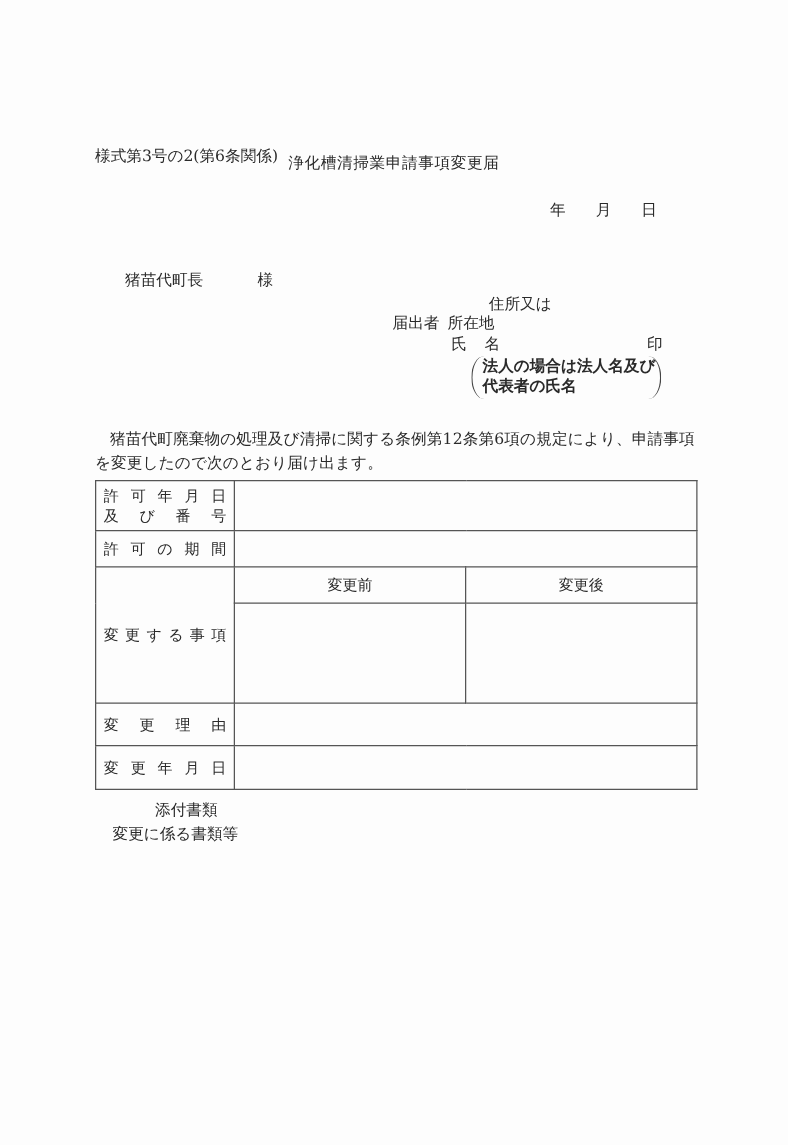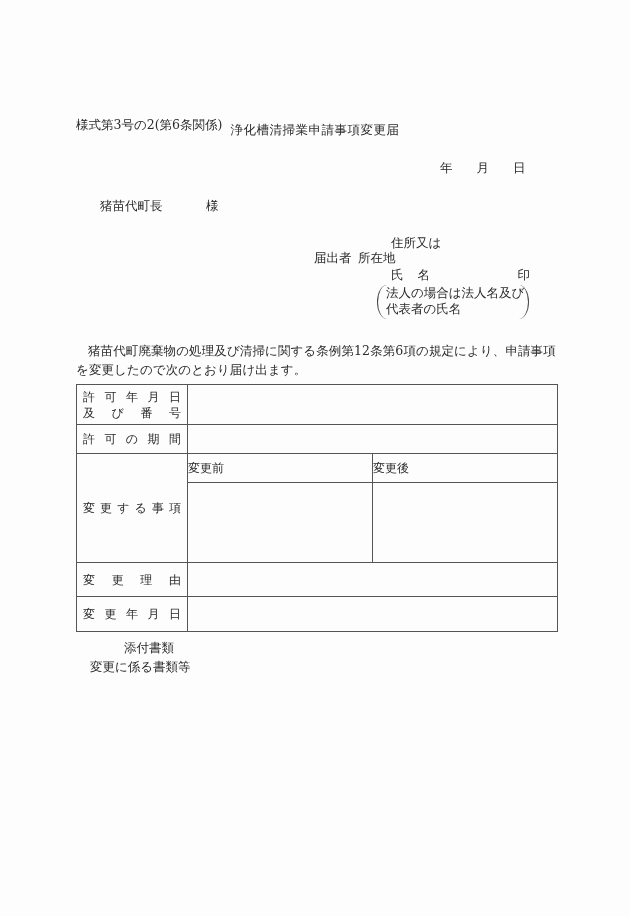--- a/index.html
+++ b/index.html
@@ -19,39 +19,40 @@
     .abs { position: absolute; white-space: nowrap; }
 
     #form-number { left: 76px; top: 82px; margin-top: 35px; }
     #form-title { left: 0; width: 630px; top: 122px; text-align: center; letter-spacing: 0.5px; }
 
     #date-line { left: 440px; top: 160px; display: flex; }
     #date-line span { display: inline-block; }
     #date-year { margin-right: 24px; }
     #date-month { margin-right: 24px; }
 
-    #addressee { left: 100px; top: 198px; display: flex; }
+    #addressee { left: 100px; top: 216px; display: flex; }
     #addressee-name { width: 106px; display: inline-block; }
 
     #notifier-block { left: 314px; top: 235px; width: 216px; height: 90px; }
     .nb-row { position: absolute; line-height: 15px; }
     #nb-addr1 { left: 47px; top: 0; margin-left: 30px; }
     #nb-label { left: 0; top: 15px; }
     #nb-addr2 { left: 44px; top: 15px; }
-    #nb-name { left: 47px; top: 32px; letter-spacing: 0; margin-left: 30px; }
+    #nb-name { left: 47px; top: 32px; letter-spacing: 0; }
     #nb-name .gap { display: inline-block; width: 14px; }
     #nb-seal { right: 0; top: 32px; }
     #nb-paren {
       left: 63px; top: 50px; width: 152px; height: 34px;
       border-left: 1.3px solid #444; border-right: 1.3px solid #444;
       border-radius: 10px / 17px;
       padding-left: 8px;
       box-sizing: border-box;
       line-height: 16px;
       font-size: 12.5px;
+      font-weight: bold;
     }
     #nb-paren div { white-space: nowrap; }
 
     #statement {
       left: 76px; top: 341px; width: 484px;
       white-space: normal; line-height: 19px; text-indent: 12px;
       letter-spacing: 0.1px;
     }
 
     #main-table {
@@ -70,21 +71,21 @@
       width: 110px;
       padding: 0 6px !important;
       font-size: 12px;
       line-height: 16px;
     }
     .spread {
       display: flex;
       justify-content: space-between;
       width: 98px;
     }
-    .sub-head { font-size: 12px; }
+    .sub-head { text-align: center; font-size: 12px; }
 
     #attach-title { left: 76px; top: 640px; margin-left: 48px; }
     #attach-item { left: 90px; top: 659px; }
   </style>
 </head>
 <body>
 
 <div class="abs" id="form-number">様式第3号の2(第6条関係)</div>
 
 <div class="abs" id="form-title">浄化槽清掃業申請事項変更届</div>

